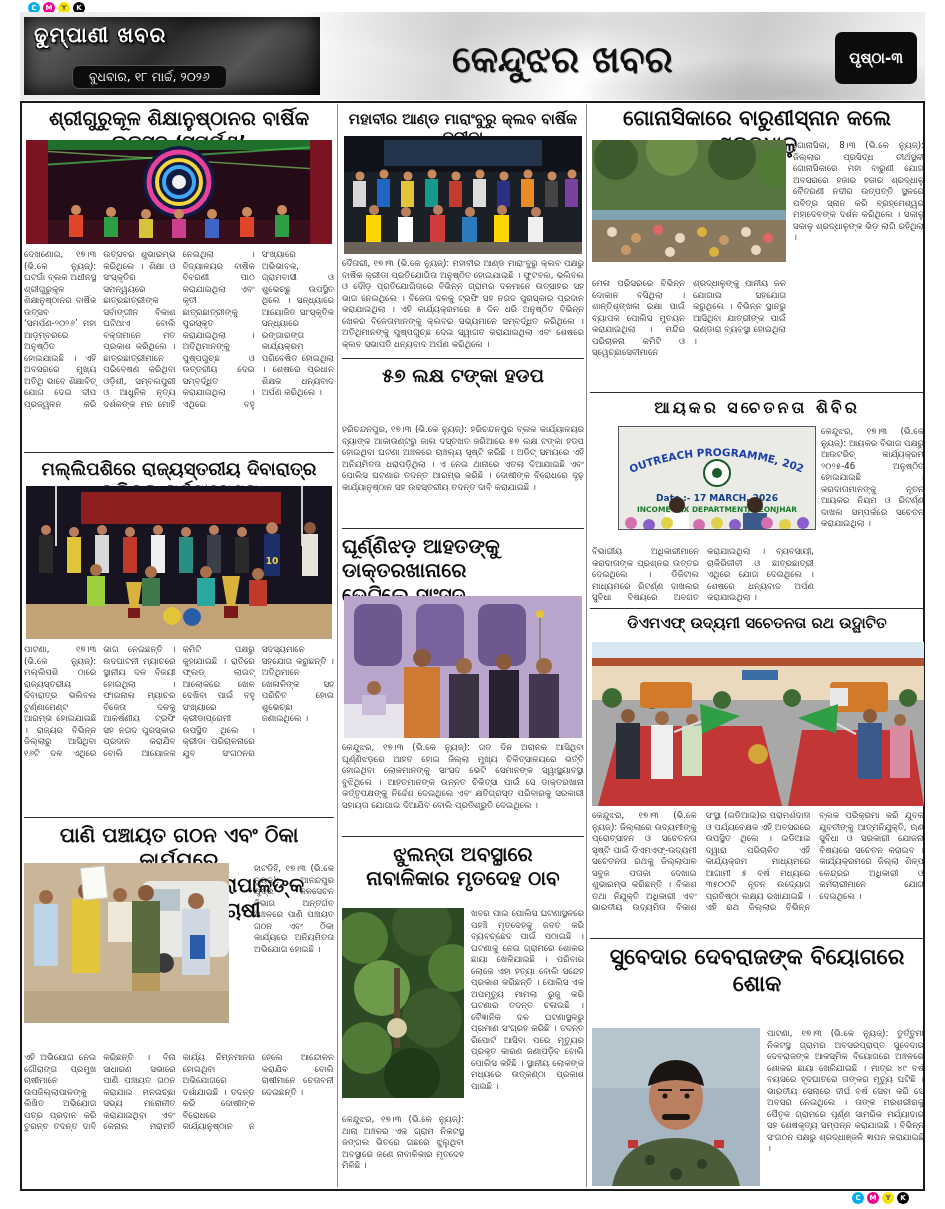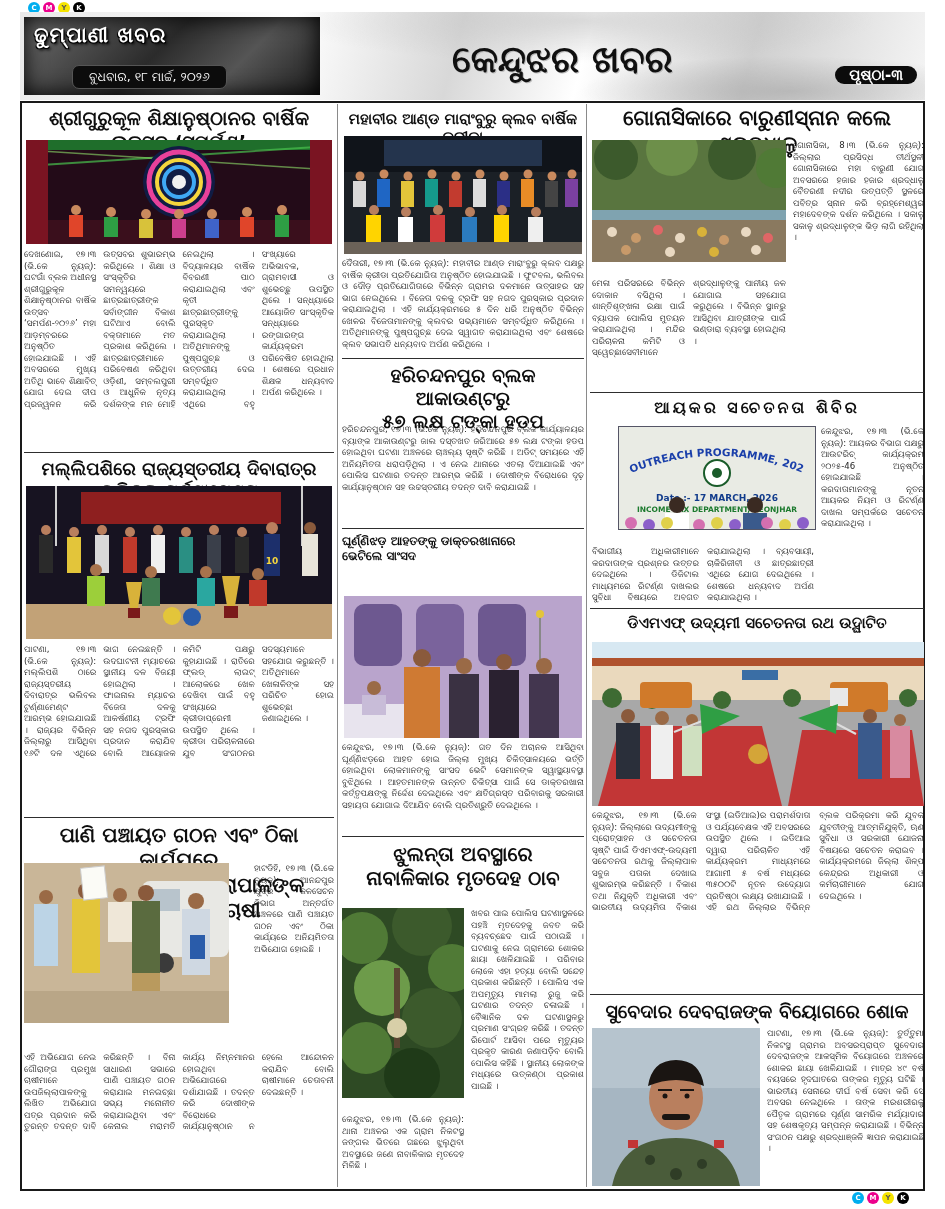--- a/index.html
+++ b/index.html
@@ -19,21 +19,21 @@
   #masthead{position:absolute;left:4px;top:5px;width:296px;height:78px;
        background:linear-gradient(135deg,#6d6d6d 0%,#2b2b2b 45%,#555 70%,#1d1d1d 100%);
        box-shadow:inset 0 0 22px #000;}
   #masthead .mh-title{position:absolute;top:6px;left:10px;font-size:21px;font-weight:800;color:#fff;
        text-shadow:1px 1px 0 #000,-1px 1px 0 #000,2px 2px 3px #000;letter-spacing:1px;}
   #masthead .mh-date{position:absolute;bottom:6px;left:48px;background:#0c0c0c;color:#fff;
        padding:3px 16px;border-radius:7px;font-size:12.5px;border:1px solid #555;}
   #edition{position:absolute;left:310px;right:130px;top:26px;text-align:center;
        font-size:37px;font-weight:800;color:#101010;text-shadow:1px 1px 0 #bbb;}
   #pageno{position:absolute;right:8px;bottom:16px;background:#0c0c0c;color:#fff;
-       padding:0 14px;border-radius:12px;font-size:15px;font-weight:700;}
+       padding:17px 14px;border-radius:7px;font-size:15px;font-weight:700;}
   .cmyk{position:absolute;display:flex;gap:3px;}
   .cmyk b{width:12px;height:12px;border-radius:50%;color:#fff;font-size:7px;line-height:12px;
        text-align:center;font-weight:700;display:block;}
   .cmyk b:nth-child(1){background:#00aeef;}
   .cmyk b:nth-child(2){background:#ec008c;}
   .cmyk b:nth-child(3){background:#f5e400;color:#555;}
   .cmyk b:nth-child(4){background:#000;}
   
   .hl{position:absolute;font-weight:800;color:#0d0d0d;text-align:center;line-height:1.22;
       font-family:"DejaVu Sans",sans-serif;}
@@ -251,27 +251,26 @@
         <circle cx="192" cy="76" r="5" fill="#b97f5e"></circle>
           <rect x="184" y="81" width="15" height="26" fill="#efefef"></rect>
       </g>
       <rect y="106" width="238" height="12" fill="#6b6258"></rect>
     </svg>
   </div>
 
   <div class="bd" style="top:258px;left:342px;width:242px;height:100px;">ଦୈତାରୀ, ୧୭।୩ (ଭି.କେ ନ୍ୟୁଜ୍): ମହାବୀର ଆଣ୍ଡ ମାରାଂବୁରୁ କ୍ଲବ ପକ୍ଷରୁ ବାର୍ଷିକ କ୍ରୀଡା ପ୍ରତିଯୋଗିତା ଅନୁଷ୍ଠିତ ହୋଇଯାଇଛି । ଫୁଟବଲ, ଭଲିବଲ ଓ ଦୌଡ଼ ପ୍ରତିଯୋଗିତାରେ ବିଭିନ୍ନ ଗ୍ରାମର ଦଳମାନେ ଉତ୍ସାହର ସହ ଭାଗ ନେଇଥିଲେ । ବିଜେତା ଦଳକୁ ଟ୍ରଫି ସହ ନଗଦ ପୁରସ୍କାର ପ୍ରଦାନ କରାଯାଇଥିଲା । ଏହି କାର୍ଯ୍ୟକ୍ରମରେ ୫ ଦିନ ଧରି ଅନୁଷ୍ଠିତ ବିଭିନ୍ନ ଖେଳର ବିଜେତାମାନଙ୍କୁ କ୍ଲବର ସଭ୍ୟମାନେ ସମ୍ବର୍ଦ୍ଧିତ କରିଥିଲେ । ଅତିଥିମାନଙ୍କୁ ପୁଷ୍ପଗୁଚ୍ଛ ଦେଇ ସ୍ୱାଗତ କରାଯାଇଥିଲା ଏବଂ ଶେଷରେ କ୍ଲବ ସଭାପତି ଧନ୍ୟବାଦ ଅର୍ପଣ କରିଥିଲେ ।</div>
 
   <div class="hl rule-t" style="top:358px;left:342px;width:242px;font-size:19px;">
-    <div>ହରିଚନ୍ଦନପୁର ବ୍ଲକ ଆକାଉଣ୍ଟରୁ</div>
     <div>୫୭ ଲକ୍ଷ ଟଙ୍କା ହଡପ</div>
   </div>
 
   <div class="bd" style="top:424px;left:342px;width:242px;height:104px;">ହରିଚନ୍ଦନପୁର, ୧୭।୩ (ଭି.କେ ନ୍ୟୁଜ୍): ହରିଚନ୍ଦନପୁର ବ୍ଲକ କାର୍ଯ୍ୟାଳୟର ବ୍ୟାଙ୍କ ଆକାଉଣ୍ଟରୁ ଜାଲ ଦସ୍ତଖତ ଜରିଆରେ ୫୭ ଲକ୍ଷ ଟଙ୍କା ହଡପ ହୋଇଥିବା ଘଟଣା ଅଞ୍ଚଳରେ ଚାଞ୍ଚଲ୍ୟ ସୃଷ୍ଟି କରିଛି । ଅଡିଟ୍ ସମୟରେ ଏହି ଅନିୟମିତତା ଧରାପଡ଼ିଥିଲା । ଏ ନେଇ ଥାନାରେ ଏତଲା ଦିଆଯାଇଛି ଏବଂ ପୋଲିସ ଘଟଣାର ତଦନ୍ତ ଆରମ୍ଭ କରିଛି । ଦୋଷୀଙ୍କ ବିରୋଧରେ ଦୃଢ଼ କାର୍ଯ୍ୟାନୁଷ୍ଠାନ ସହ ଉଚ୍ଚସ୍ତରୀୟ ତଦନ୍ତ ଦାବି କରାଯାଇଛି ।</div>
 
-  <div class="hl rule-t" style="top:528px;left:342px;width:242px;font-size:12px;text-align:left;">
+  <div class="hl rule-t" style="top:528px;left:342px;width:242px;font-size:20px;text-align:left;">
     <div>ଘୂର୍ଣ୍ଣିଝଡ଼ ଆହତଙ୍କୁ ଡାକ୍ତରଖାନାରେ</div>
     <div>ଭେଟିଲେ ସାଂସଦ</div>
   </div>
 
   <div class="photo abs" style="top:596px;left:344px;width:238px;height:142px;">
     <svg viewBox="0 0 238 142" preserveAspectRatio="none">
       <rect width="238" height="142" fill="#b9a4cc"></rect>
       <rect x="10" y="8" width="48" height="62" rx="10" fill="#6d5890"></rect>
       <rect x="72" y="8" width="48" height="62" rx="10" fill="#7a639c"></rect>
       <rect x="134" y="8" width="48" height="62" rx="10" fill="#6d5890"></rect>
@@ -429,21 +428,21 @@
       <line x1="82" y1="90" x2="128" y2="72" stroke="#dddddd" stroke-width="2"></line>
       <polygon points="108,62 148,74 110,92" fill="#2f9e44"></polygon>
       <line x1="264" y1="92" x2="226" y2="72" stroke="#dddddd" stroke-width="2"></line>
       <polygon points="246,62 206,76 244,92" fill="#2f9e44"></polygon>
       <circle cx="166" cy="112" r="10" fill="#d8c23a" opacity=".8"></circle>
     </svg>
   </div>
 
   <div class="bd c3" style="top:810px;left:592px;width:332px;height:182px;">କେନ୍ଦୁଝର, ୧୭।୩ (ଭି.କେ ନ୍ୟୁଜ୍): ଜିଲ୍ଲାରେ ଉଦ୍ୟମୀଙ୍କୁ ପ୍ରୋତ୍ସାହନ ଓ ସଚେତନତା ସୃଷ୍ଟି ପାଇଁ ଡିଏମଏଫ୍-ଉଦ୍ୟମୀ ସଚେତନତା ରଥକୁ ଜିଲ୍ଲାପାଳ ସବୁଜ ପତାକା ଦେଖାଇ ଶୁଭାରମ୍ଭ କରିଛନ୍ତି । ବିକାଶ ତଥା ନିଯୁକ୍ତି ଅଧିକାରୀ ଏବଂ ଭାରତୀୟ ଉଦ୍ୟମିତା ବିକାଶ ସଂସ୍ଥା (ଇଡିଆଇ)ର ପରାମର୍ଶଦାତା ଓ ପର୍ଯ୍ୟବେକ୍ଷକ ଏହି ଅବସରରେ ଉପସ୍ଥିତ ଥିଲେ । ଇଡିଆଇ ଦ୍ୱାରା ପରିଚାଳିତ ଏହି କାର୍ଯ୍ୟକ୍ରମ ମାଧ୍ୟମରେ ଆଗାମୀ ୫ ବର୍ଷ ମଧ୍ୟରେ ୩୫୦୦ଟି ନୂତନ ଉଦ୍ୟୋଗ ପ୍ରତିଷ୍ଠା ଲକ୍ଷ୍ୟ ରଖାଯାଇଛି । ଏହି ରଥ ଜିଲ୍ଲାର ବିଭିନ୍ନ ବ୍ଲକ ପରିକ୍ରମା କରି ଯୁବକ ଯୁବତୀଙ୍କୁ ଆତ୍ମନିଯୁକ୍ତି, ଋଣ ସୁବିଧା ଓ ସରକାରୀ ଯୋଜନା ବିଷୟରେ ସଚେତନ କରାଇବ । କାର୍ଯ୍ୟକ୍ରମରେ ଜିଲ୍ଲା ଶିଳ୍ପ କେନ୍ଦ୍ରର ଅଧିକାରୀ ଓ କର୍ମଚାରୀମାନେ ଯୋଗ ଦେଇଥିଲେ ।</div>
 
-  <div class="hl rule-t" style="top:994px;left:590px;width:334px;font-size:19px;">ସୁବେଦାର ଦେବରାଜଙ୍କ ବିୟୋଗରେ ଶୋକ</div>
+  <div class="hl rule-t" style="top:938px;left:590px;width:334px;font-size:22px;">ସୁବେଦାର ଦେବରାଜଙ୍କ ବିୟୋଗରେ ଶୋକ</div>
 
   <div class="row" style="top:1028px;left:592px;width:332px;height:160px;">
     <div class="photo" style="width:168px;height:158px;">
       <svg viewBox="0 0 168 158" preserveAspectRatio="none">
         <rect width="168" height="158" fill="#a6b6c2"></rect>
         <rect width="168" height="60" fill="#b6c4ce"></rect>
         <path d="M20,158 q10,-48 64,-48 q54,0 64,48 z" fill="#4a5c3a"></path>
         <circle cx="58" cy="132" r="5" fill="#2f3d26"></circle>
           <circle cx="110" cy="136" r="5" fill="#2f3d26"></circle>
         <circle cx="84" cy="146" r="6" fill="#2f3d26"></circle>

